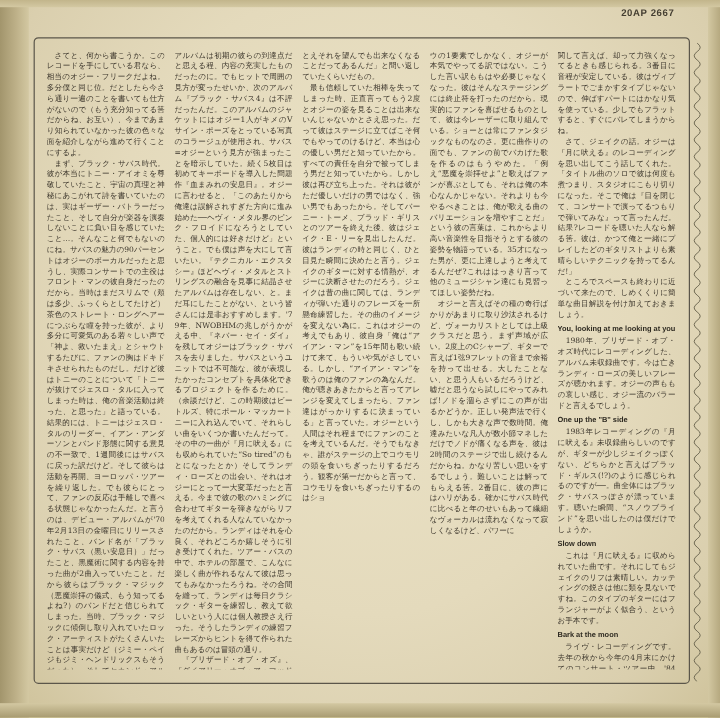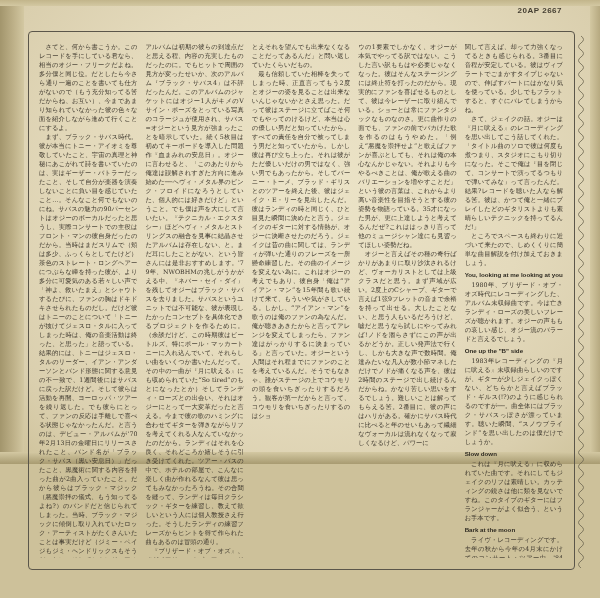--- a/index.html
+++ b/index.html
@@ -1,18 +1,18 @@
 <!DOCTYPE html>
 <html><head>
 <meta charset="utf-8">
 <title>Liner Notes Scan</title>
 <style>
   html,body{margin:0;padding:0;}
   body{width:600px;height:598px;overflow:hidden;background:#cdc19a;font-family:"DejaVu Serif","Liberation Serif",serif;}
-  .scan{position:relative;width:600px;height:464px;background:#fef9c3;}
+  .scan{position:relative;width:600px;height:598px;background:#fef9c3;}
   .paper{position:absolute;left:22px;top:4px;right:10px;bottom:10px;
          background:radial-gradient(ellipse at 50% 42%, #ece4c8 0%, #e4dabc 55%, #dacfae 85%, #d0c49d 100%);}
   .edge{position:absolute;pointer-events:none;}
   .edge-left{left:0;top:0;bottom:0;width:24px;background:linear-gradient(90deg,#a2956c 0%,#bdb088 55%,#d3c8a2 100%);}
   .edge-bottom{left:0;right:0;bottom:0;height:12px;background:linear-gradient(0deg,#a89b71 0%,#d3c8a2 100%);}
   .edge-top{left:0;right:0;top:0;height:6px;background:linear-gradient(180deg,#c2b58b 0%,#d3c8a2 100%);}
   .edge-right{right:0;top:0;bottom:0;width:10px;background:linear-gradient(270deg,#b6a980 0%,#d3c8a2 100%);}
   .catalog{position:absolute;top:6px;right:38px;font-family:"Liberation Sans",sans-serif;
            font-weight:bold;font-size:8px;letter-spacing:.5px;color:#453f32;}
   .frame{position:absolute;left:28px;top:31px;width:545px;height:537px;

